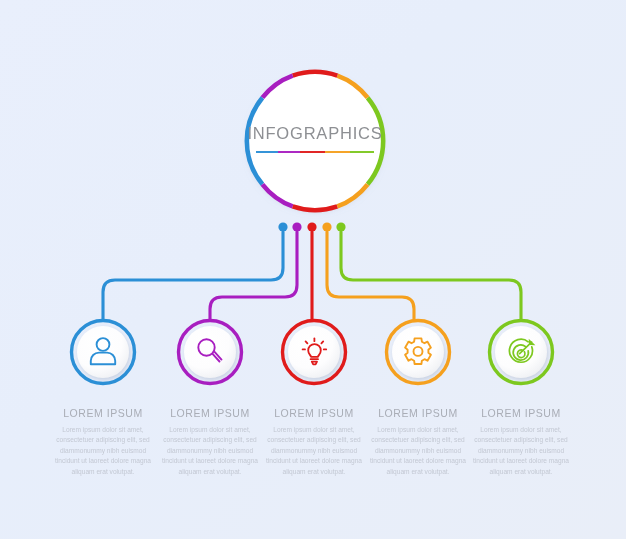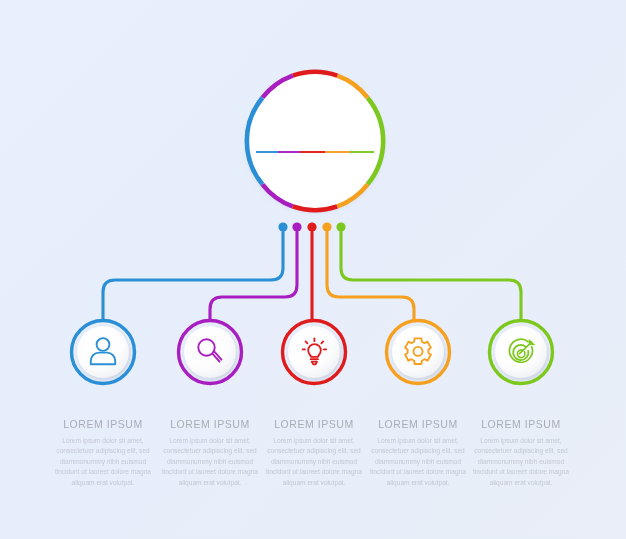--- a/index.html
+++ b/index.html
@@ -40,21 +40,21 @@
   .col {
     position: absolute;
     top: 406px;
     width: 122px;
     text-align: center;
   }
   .col-title {
     font-size: 10.5px;
     letter-spacing: 0.55px;
     color: #a9adb6;
-    margin: 12px 0 6px 0;
+    margin: 1px 0 6px 0;
     font-family: "Liberation Sans", sans-serif;
   }
   .col-body {
     font-size: 6.6px;
     line-height: 10.4px;
     color: #c3c8d3;
     margin: 0;
     padding: 0 7px;
     font-family: "Liberation Sans", sans-serif;
   }
@@ -175,20 +175,21 @@
       <g fill="none" stroke="#7dc81f" stroke-width="1.7" stroke-linecap="round">
         <path d="M 528.2,341.8 a 11.5,11.5 0 1 0 3.6,5.1"></path>
         <path d="M 525.6,346.6 a 7.6,7.6 0 1 0 2.6,4.2"></path>
         <path d="M 523,350.4 a 3.8,3.8 0 1 0 1.4,1.3"></path>
         <line x1="519.6" y1="353.6" x2="531.6" y2="342.2"></line>
         <path d="M 529.4,340.2 l 0.2,4.3 4.3,0.2 -2.3,-2.3 z" fill="#7dc81f" stroke-width="1.2"></path>
       </g>
     </g>
   </svg>
 
+  <div class="hub-title">INFOGRAPHICS</div>
 
   <div class="col" style="left:42px;">
     <div class="col-title">LOREM IPSUM</div>
     <div class="col-body">Lorem ipsum dolor sit amet, consectetuer adipiscing elit, sed diammonummy nibh euismod tincidunt ut laoreet dolore magna aliquam erat volutpat.</div>
   </div>
 
   <div class="col" style="left:149px;">
     <div class="col-title">LOREM IPSUM</div>
     <div class="col-body">Lorem ipsum dolor sit amet, consectetuer adipiscing elit, sed diammonummy nibh euismod tincidunt ut laoreet dolore magna aliquam erat volutpat.</div>
   </div>

